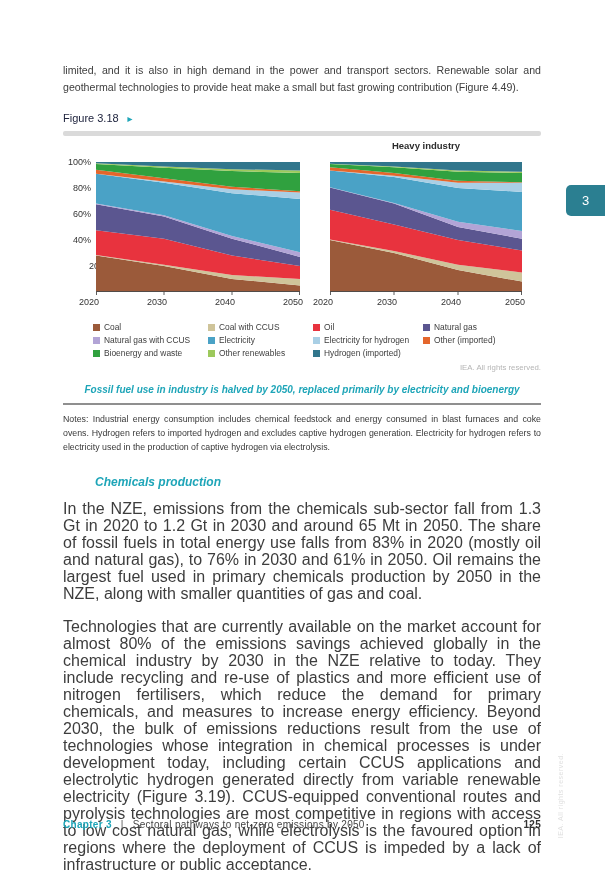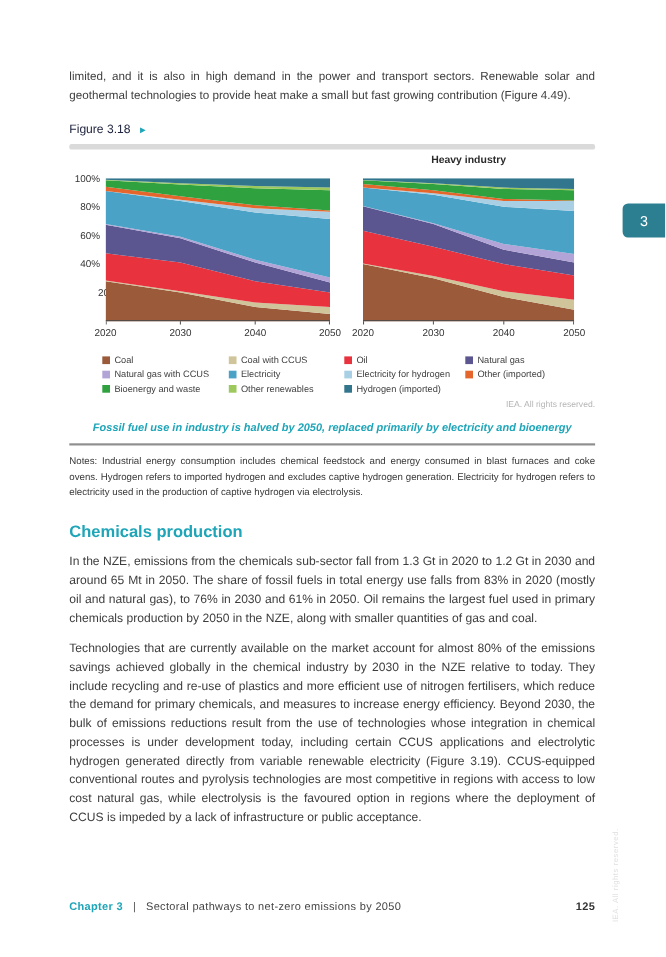--- a/index.html
+++ b/index.html
@@ -7,31 +7,31 @@
         font-family:"Liberation Sans",sans-serif;color:#3d3d3d;}
   .content{position:absolute;left:63px;top:0;width:478px;}
   .intro{margin-top:62px;font-size:10.6px;line-height:17px;text-align:justify;color:#3d3d3d;}
   .fig-title{margin-top:16px;display:flex;align-items:baseline;font-size:11px;font-weight:normal;color:#20253f;}
   .fig-arrow{color:#1ea5b8;font-size:8.5px;margin:0 9px 0 7px;}
   .topbar{margin-top:7px;height:5px;background:#dadada;border-radius:2px;}
   .charts{position:relative;height:172px;margin-top:4px;}
   .chart-title{position:absolute;top:0;text-align:center;font-size:9.5px;font-weight:bold;color:#2b2b2b;}
   .ylab{position:absolute;width:28px;text-align:right;font-size:9px;color:#333;transform:translateY(-50%);}
   svg.plot{position:absolute;top:22px;display:block;}
-  .xlab{position:absolute;top:157px;width:34px;margin-left:-17px;text-align:center;font-size:9px;color:#333;}
+  .xlab{position:absolute;top:157px;width:34px;margin-left:-17px;font-size:9px;color:#333;}
   .legend{display:grid;grid-template-columns:111px 101px 106px auto;column-gap:4px;row-gap:3px;
           margin:10px 0 0 30px;font-size:8.4px;color:#3d3d3d;}
   .lg-item{display:flex;align-items:center;gap:4px;white-space:nowrap;}
   .sw{width:7px;height:7px;flex:none;display:inline-block;}
   .rights{text-align:right;font-size:7.8px;color:#b5b5b5;margin-top:5px;}
   .caption{margin-top:12px;text-align:center;font-size:10px;font-weight:bold;font-style:italic;color:#1ea5b8;}
   .divider{margin-top:8px;border-top:2px solid #8f8f8f;}
   .notes{margin-top:7px;font-size:8.8px;line-height:14px;color:#383838;text-align:justify;}
-  .sec-head{margin-top:21px;font-size:15px;font-weight:600;color:#1ea5b8;}
-  .para{margin-top:11px;font-size:11px;line-height:17px;text-align:justify;color:#3d3d3d;}
+  .sec-head{margin-top:21px;font-size:12px;font-style:italic;font-weight:600;color:#1ea5b8;margin-left:32px;}
+  .para{margin-top:11px;font-size:16px;line-height:17px;text-align:justify;color:#3d3d3d;}
   .footer{position:absolute;left:63px;top:819px;width:478px;display:flex;align-items:baseline;
           font-size:10px;letter-spacing:0.3px;}
   .footer .chap{color:#1ea5b8;font-weight:bold;}
   .footer .sep{margin:0 9px;color:#555;}
   .footer .ftitle{color:#454545;}
   .footer .pg{margin-left:auto;font-weight:bold;color:#333;}
   .tab{position:absolute;right:0;top:185px;width:39px;height:31px;background:#2b7f91;
        border-radius:5px 0 0 5px;color:#fff;display:flex;align-items:center;justify-content:center;font-size:13px;}
   .watermark{position:absolute;right:41px;bottom:32px;writing-mode:vertical-rl;transform:rotate(180deg);
              font-size:7px;color:#e0e0e0;letter-spacing:0.5px;}

